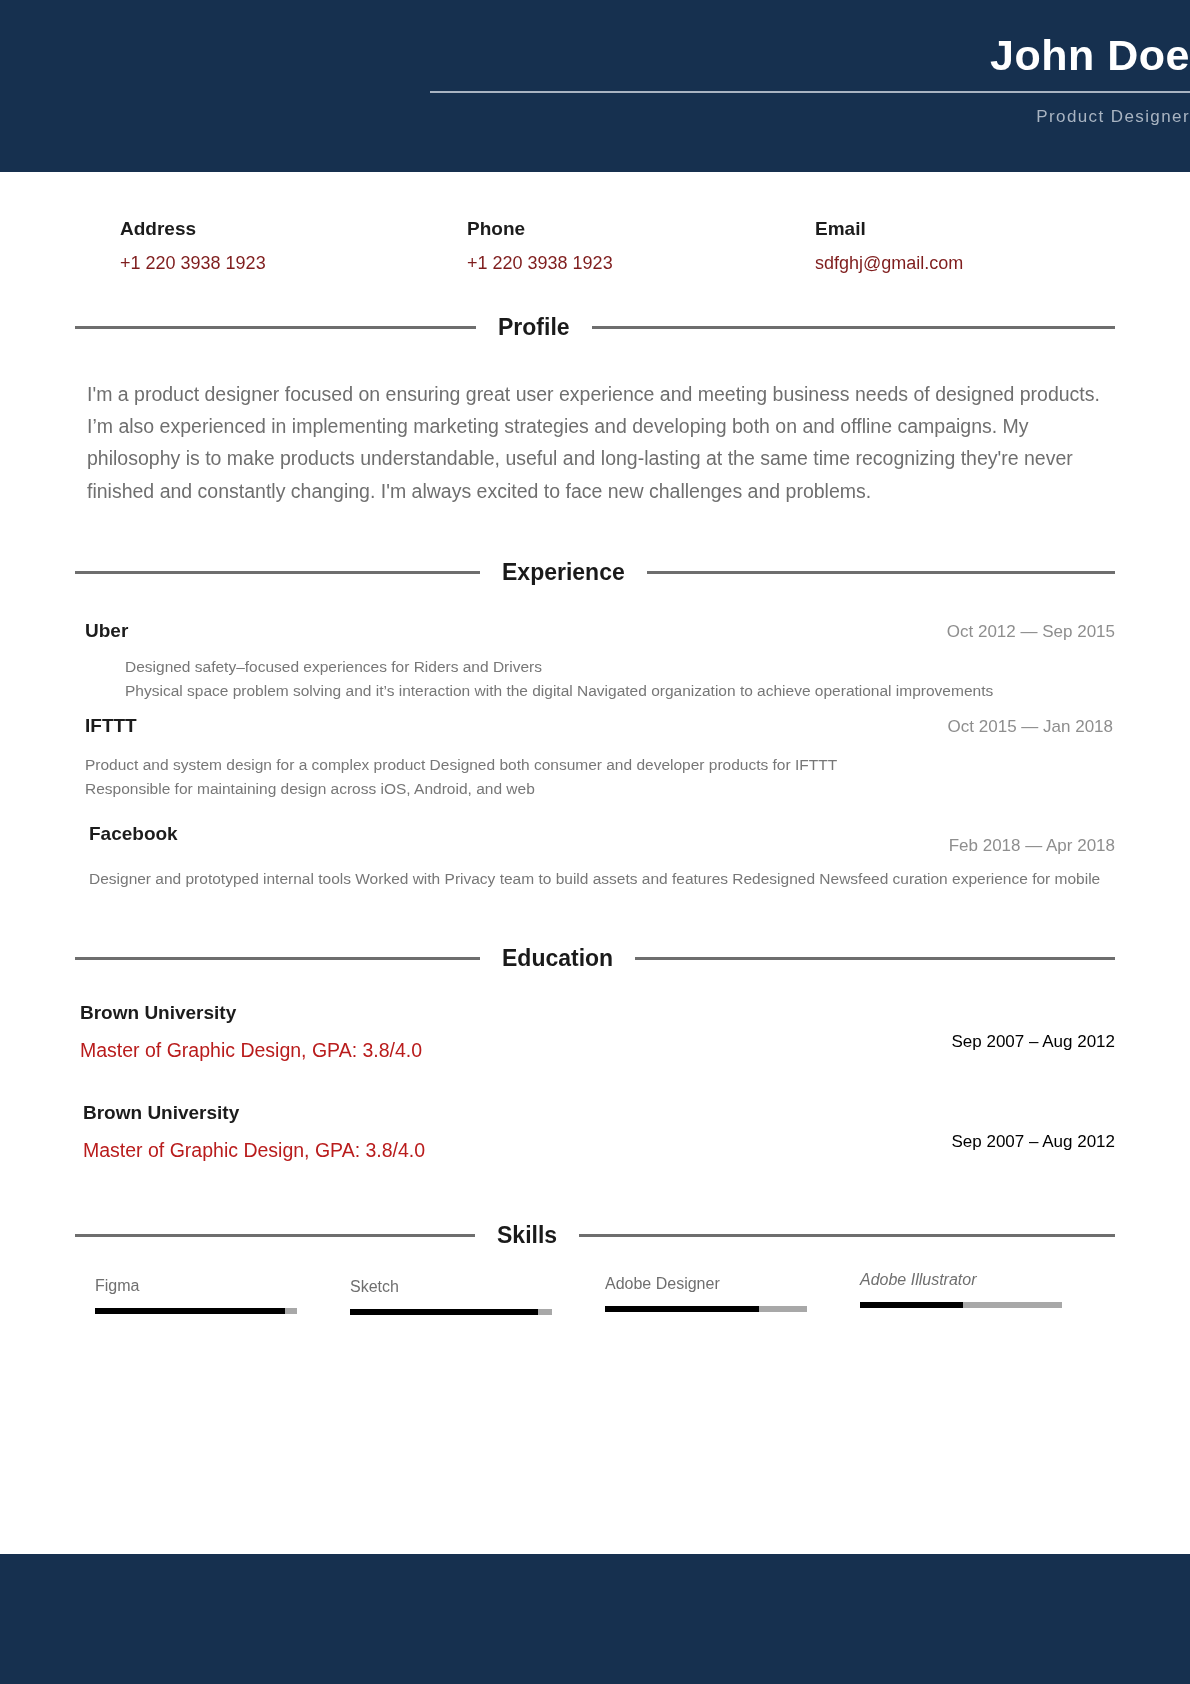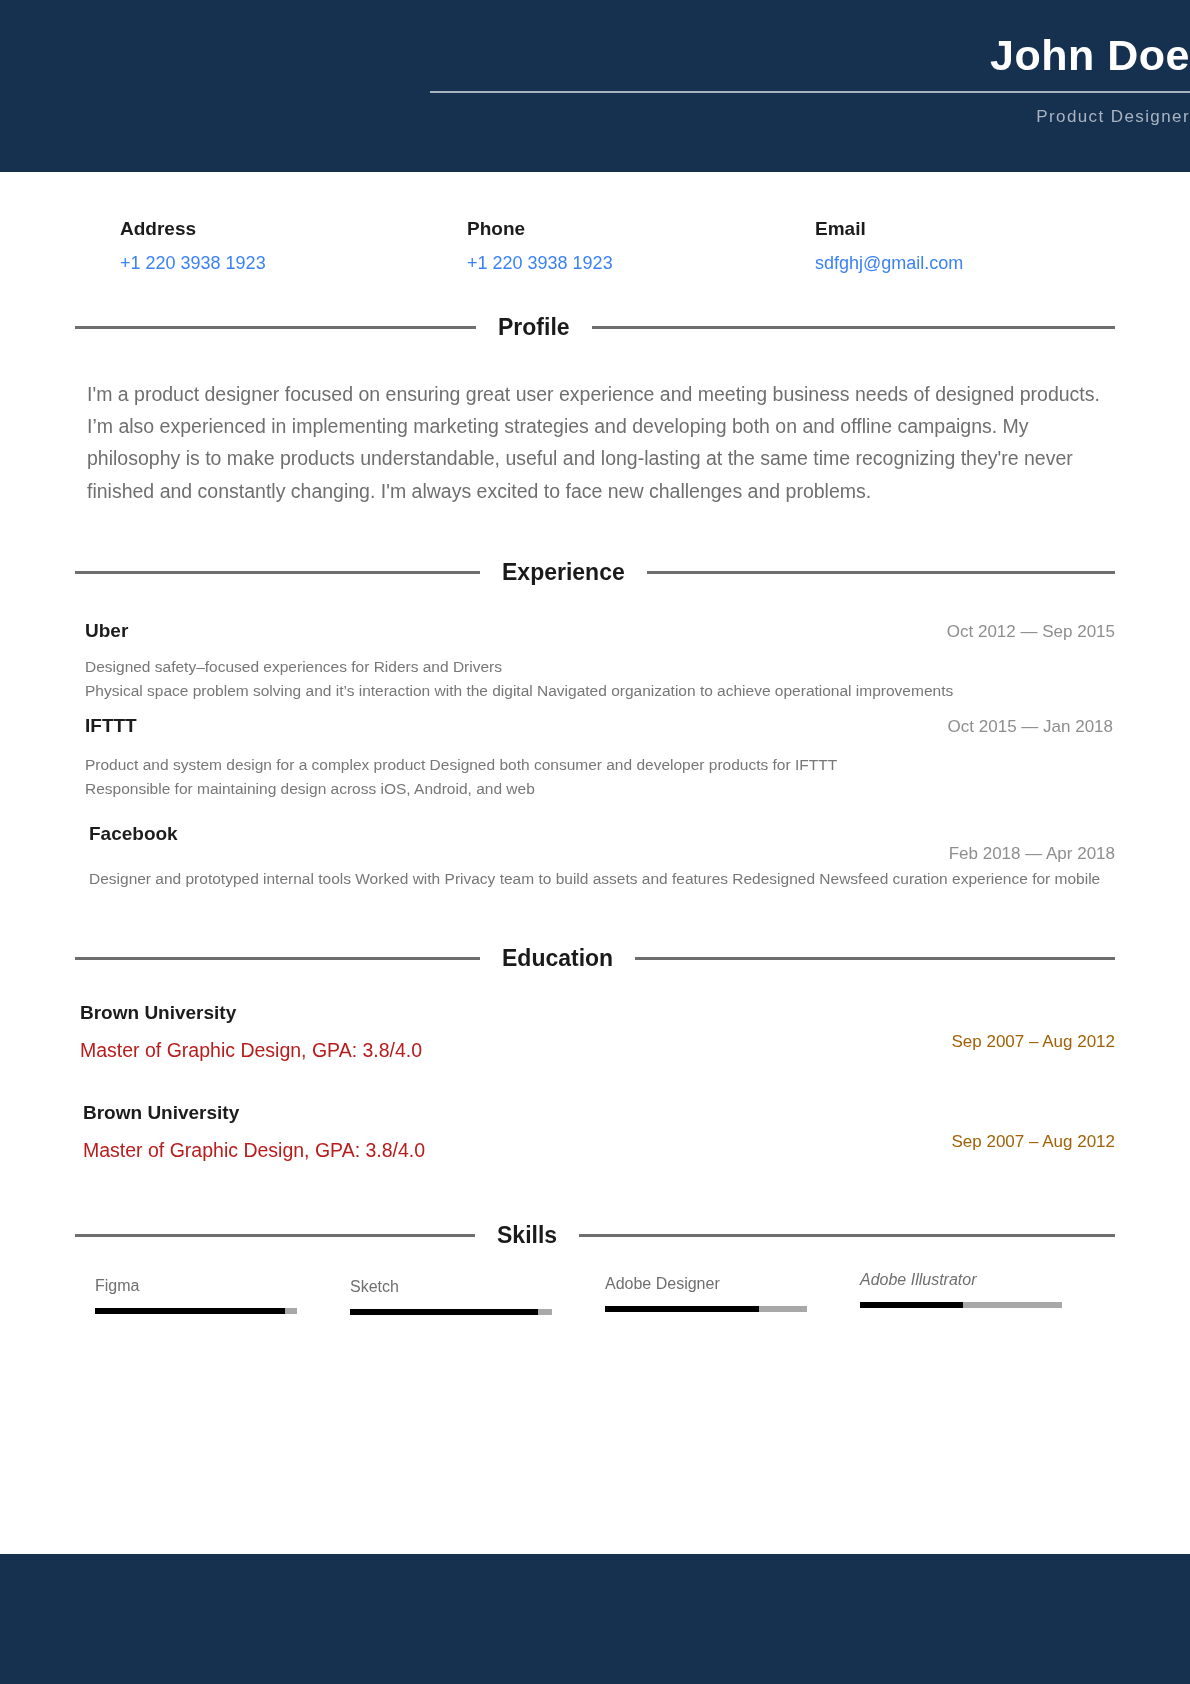--- a/index.html
+++ b/index.html
@@ -69,21 +69,21 @@
   .contact-col.c2 { padding-left: 47px; }
   .contact-col.c3 { padding-left: 48px; }
   .contact-label {
     font-size: 19px;
     font-weight: bold;
     color: #1c1c1c;
     margin-bottom: 13px;
   }
   .contact-value {
     font-size: 18px;
-    color: #3b82f6;
+    color: #7f1d1d;
     font-weight: normal;
   }
 
   
   .section-head {
     display: flex;
     align-items: center;
     gap: 22px;
     margin-top: 40px;
   }
@@ -134,27 +134,27 @@
     color: #8e8e8e;
   }
   .exp-desc {
     font-size: 15.5px;
     line-height: 1.55;
     color: #777777;
     margin-top: 13px;
   }
   
   .exp-item.i0 { padding-left: 10px; margin-top: 0; }
-  .exp-item.i0 .exp-desc { padding-left: 0; }
+  .exp-item.i0 .exp-desc { padding-left: 0; margin-left: 40px; }
   .exp-item.i1 { padding-left: 10px; margin-top: 12px; }
   .exp-item.i1 .exp-dates { position: relative; left: -2px; }
   .exp-item.i1 .exp-desc { padding-left: 0; margin-top: 16px; }
   .exp-item.i2 { padding-left: 14px; margin-top: 22px; }
   .exp-item.i2 .exp-head { align-items: center; }
-  .exp-item.i2 .exp-dates { position: relative; top: 20px; }
+  .exp-item.i2 .exp-dates { position: relative; top: 12px; }
   .exp-item.i2 .exp-desc { padding-left: 0; margin-top: 22px; }
 
   
   .edu-list { margin-top: 30px; }
   .edu-item {
     position: relative;
     margin-bottom: 40px;
   }
   .edu-item.e0 { padding-left: 5px; }
   .edu-item.e1 { padding-left: 8px; margin-bottom: 0; }
@@ -166,21 +166,21 @@
   .edu-degree {
     font-size: 19.5px;
     color: #b91c1c;
     margin-top: 15px;
   }
   .edu-dates {
     position: absolute;
     right: 0;
     top: 30px;
     font-size: 17px;
-    color: #a16207;
+    color: #000000;
   }
 
   
   .skills-grid {
     display: flex;
     margin-top: 22px;
     align-items: flex-end;
   }
   .skill-cell {
     flex: 1 1 0;

